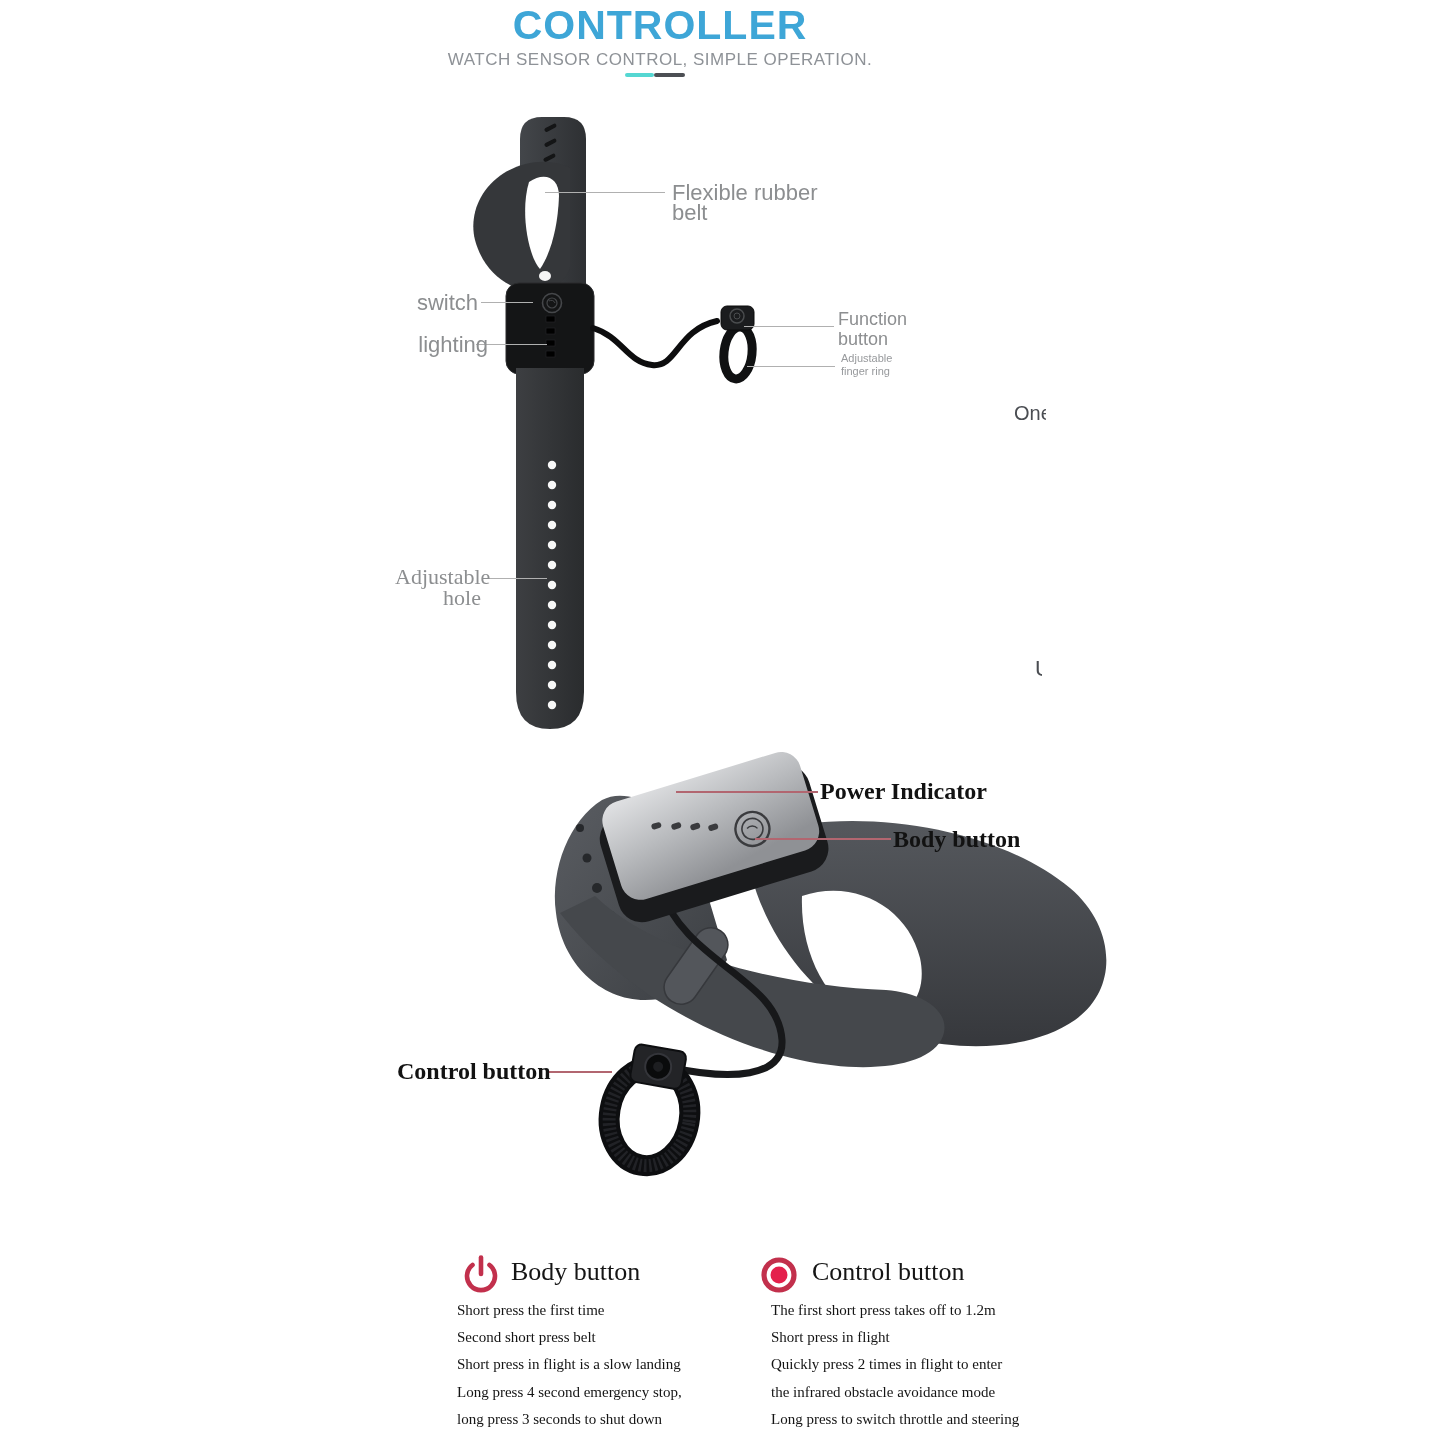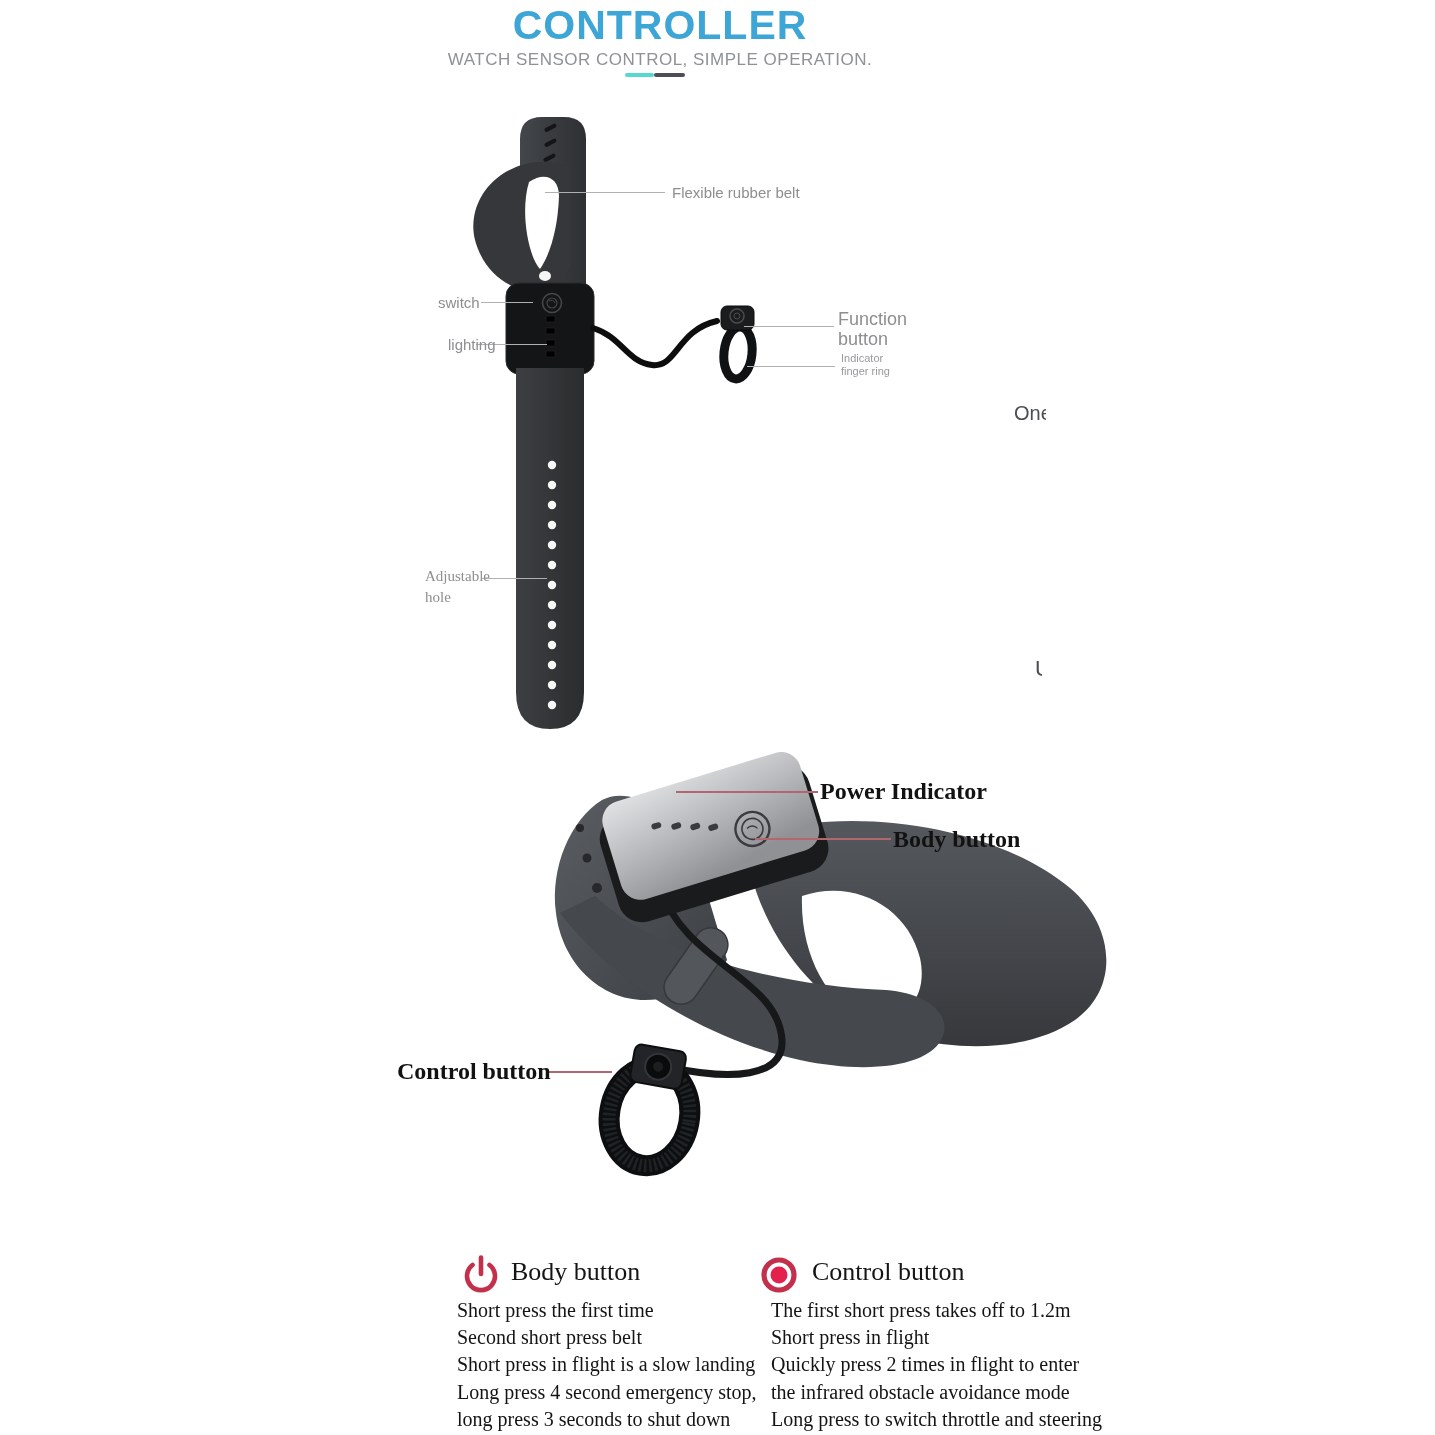--- a/index.html
+++ b/index.html
@@ -7,31 +7,31 @@
         font-family:"Liberation Sans",sans-serif;}
   .abs{position:absolute;}
   
   .title{left:375px;top:2px;width:570px;text-align:center;font-size:41px;font-weight:bold;
          letter-spacing:1px;color:#3ea6d7;}
   .subtitle{left:375px;top:50px;width:570px;text-align:center;font-size:17px;letter-spacing:.5px;
             color:#8e9297;}
   .divider-cyan{left:625px;top:73px;width:29px;height:4px;background:#55d7d2;border-radius:2px;}
   .divider-dark{left:654px;top:73px;width:31px;height:4px;background:#4c4f54;border-radius:2px;}
   
-  .dlabel{color:#8c8e90;font-size:15px;line-height:20px;}
+  .dlabel{color:#8c8e90;font-size:22px;line-height:20px;}
   .dlabel-sm{color:#97999c;font-size:11px;line-height:13px;}
   .dline{background:#b0b0b0;height:1px;}
-  .ralign{margin-left:30px;}
+  .ralign{text-align:right;}
   
   .plabel{font-family:"Liberation Serif","DejaVu Serif",serif;font-size:24px;color:#121212;white-space:nowrap;font-weight:bold;}
   .pline{background:#b26670;height:2px;}
   .frag{color:#4a4d52;font-size:20px;overflow:hidden;white-space:nowrap;}
   
   .ins-head{font-family:"Liberation Serif","DejaVu Serif",serif;font-size:26px;color:#151515;white-space:nowrap;}
-  .ins-line{font-family:"Liberation Serif","DejaVu Serif",serif;font-size:20px;color:#141414;
+  .ins-line{font-family:"Liberation Serif","DejaVu Serif",serif;font-size:15px;color:#141414;
             line-height:27.2px;white-space:nowrap;}
 </style>
 </head>
 <body>
 
 <div id="page">
 
   <div class="abs title">CONTROLLER</div>
   <div class="abs subtitle">WATCH SENSOR CONTROL, SIMPLE OPERATION.</div>
   <div class="abs divider-cyan"></div>
@@ -106,21 +106,21 @@
   <div class="abs dline" style="left:481px;top:302px;width:52px;"></div>
   <div class="abs dline" style="left:476px;top:344px;width:71px;"></div>
   <div class="abs dline" style="left:744px;top:326px;width:90px;"></div>
   <div class="abs dline" style="left:747px;top:366px;width:88px;"></div>
   <div class="abs dline" style="left:482px;top:578px;width:65px;"></div>
 
   <div class="abs dlabel" style="left:672px;top:183px;width:170px;">Flexible rubber belt</div>
   <div class="abs dlabel ralign" style="left:408px;top:293px;width:70px;">switch</div>
   <div class="abs dlabel ralign" style="left:418px;top:335px;width:70px;">lighting</div>
   <div class="abs dlabel" style="left:838px;top:309px;width:82px;font-size:18px;line-height:20px;">Function button</div>
-  <div class="abs dlabel-sm" style="left:841px;top:352px;width:62px;">Indicator finger ring</div>
+  <div class="abs dlabel-sm" style="left:841px;top:352px;width:62px;">Adjustable finger ring</div>
   <div class="abs dlabel ralign" style="left:395px;top:566px;width:86px;line-height:21px;font-family:Liberation Serif, serif;">Adjustable hole</div>
 
   <div class="abs frag" style="left:1014px;top:402px;width:32px;">One</div>
   <div class="abs frag" style="left:1035px;top:656px;width:7px;font-size:22px;">U</div>
 
   <svg class="abs" style="left:540px;top:748px;" width="580" height="440" viewBox="0 0 580 440">
     <defs>
       <linearGradient id="faceG" x1="0" y1="0" x2="0.4" y2="1">
         <stop offset="0" stop-color="#e2e3e5"></stop>
           <stop offset="0.5" stop-color="#b9bbbe"></stop>

